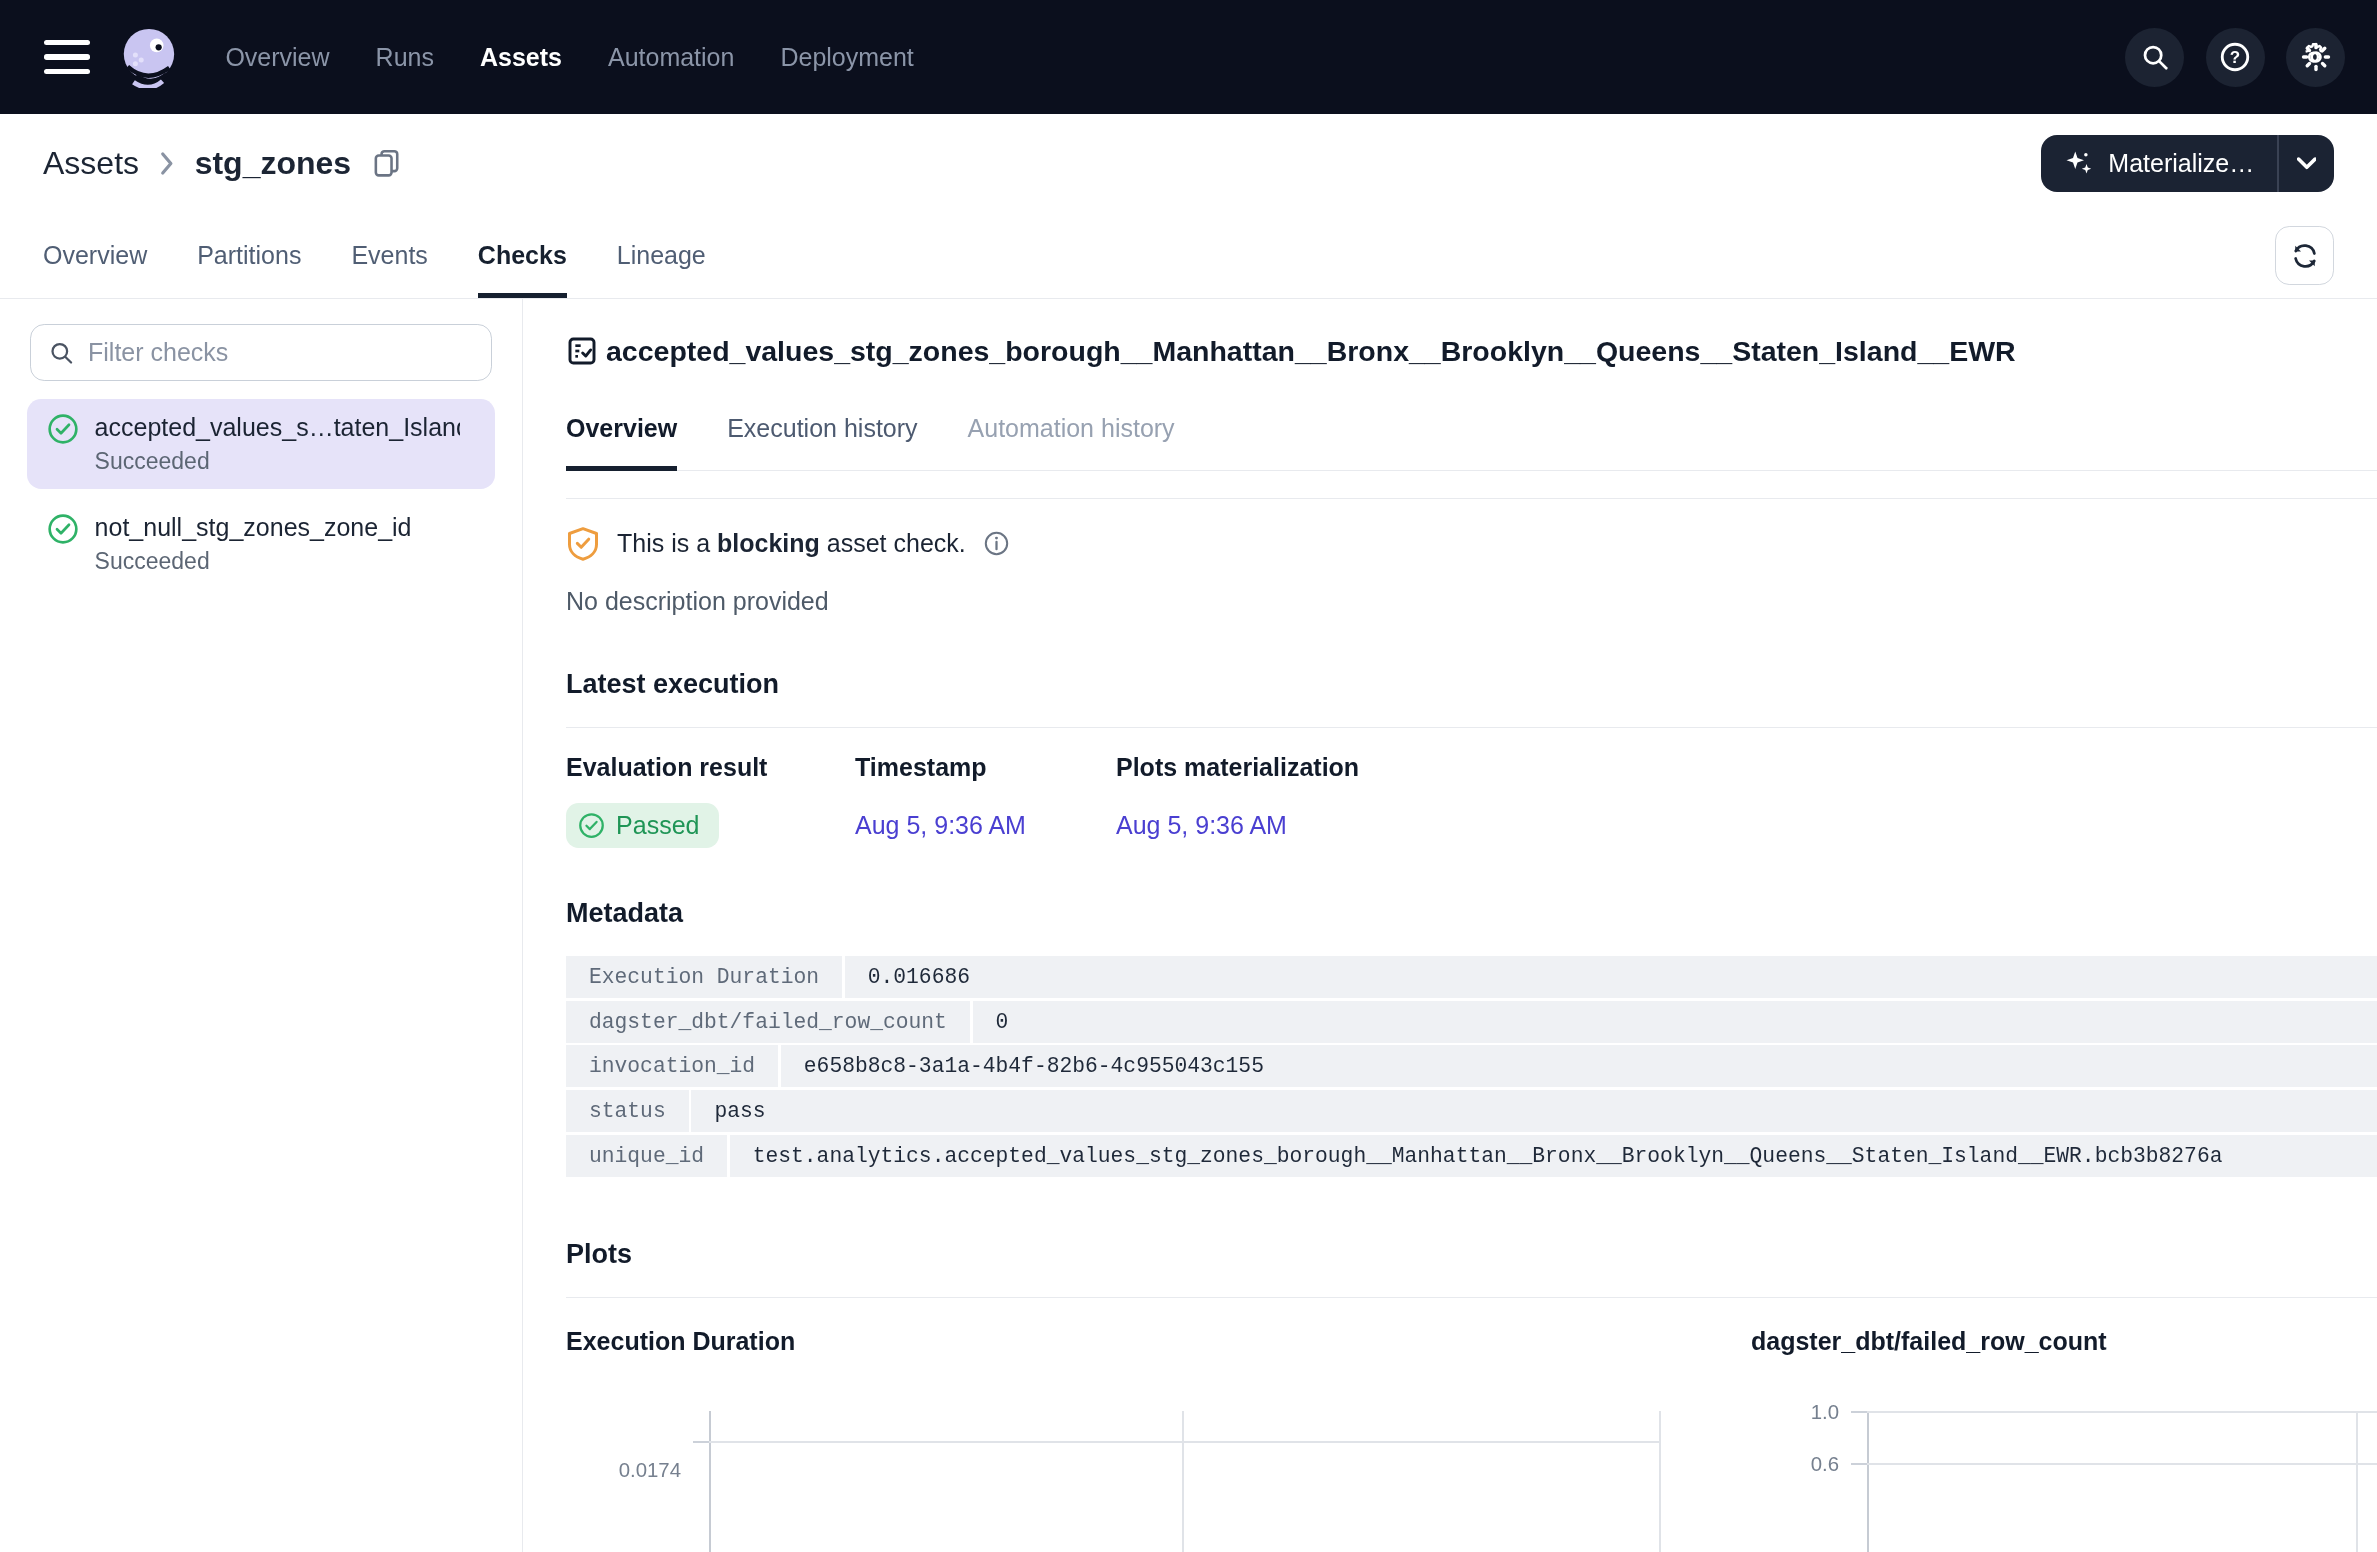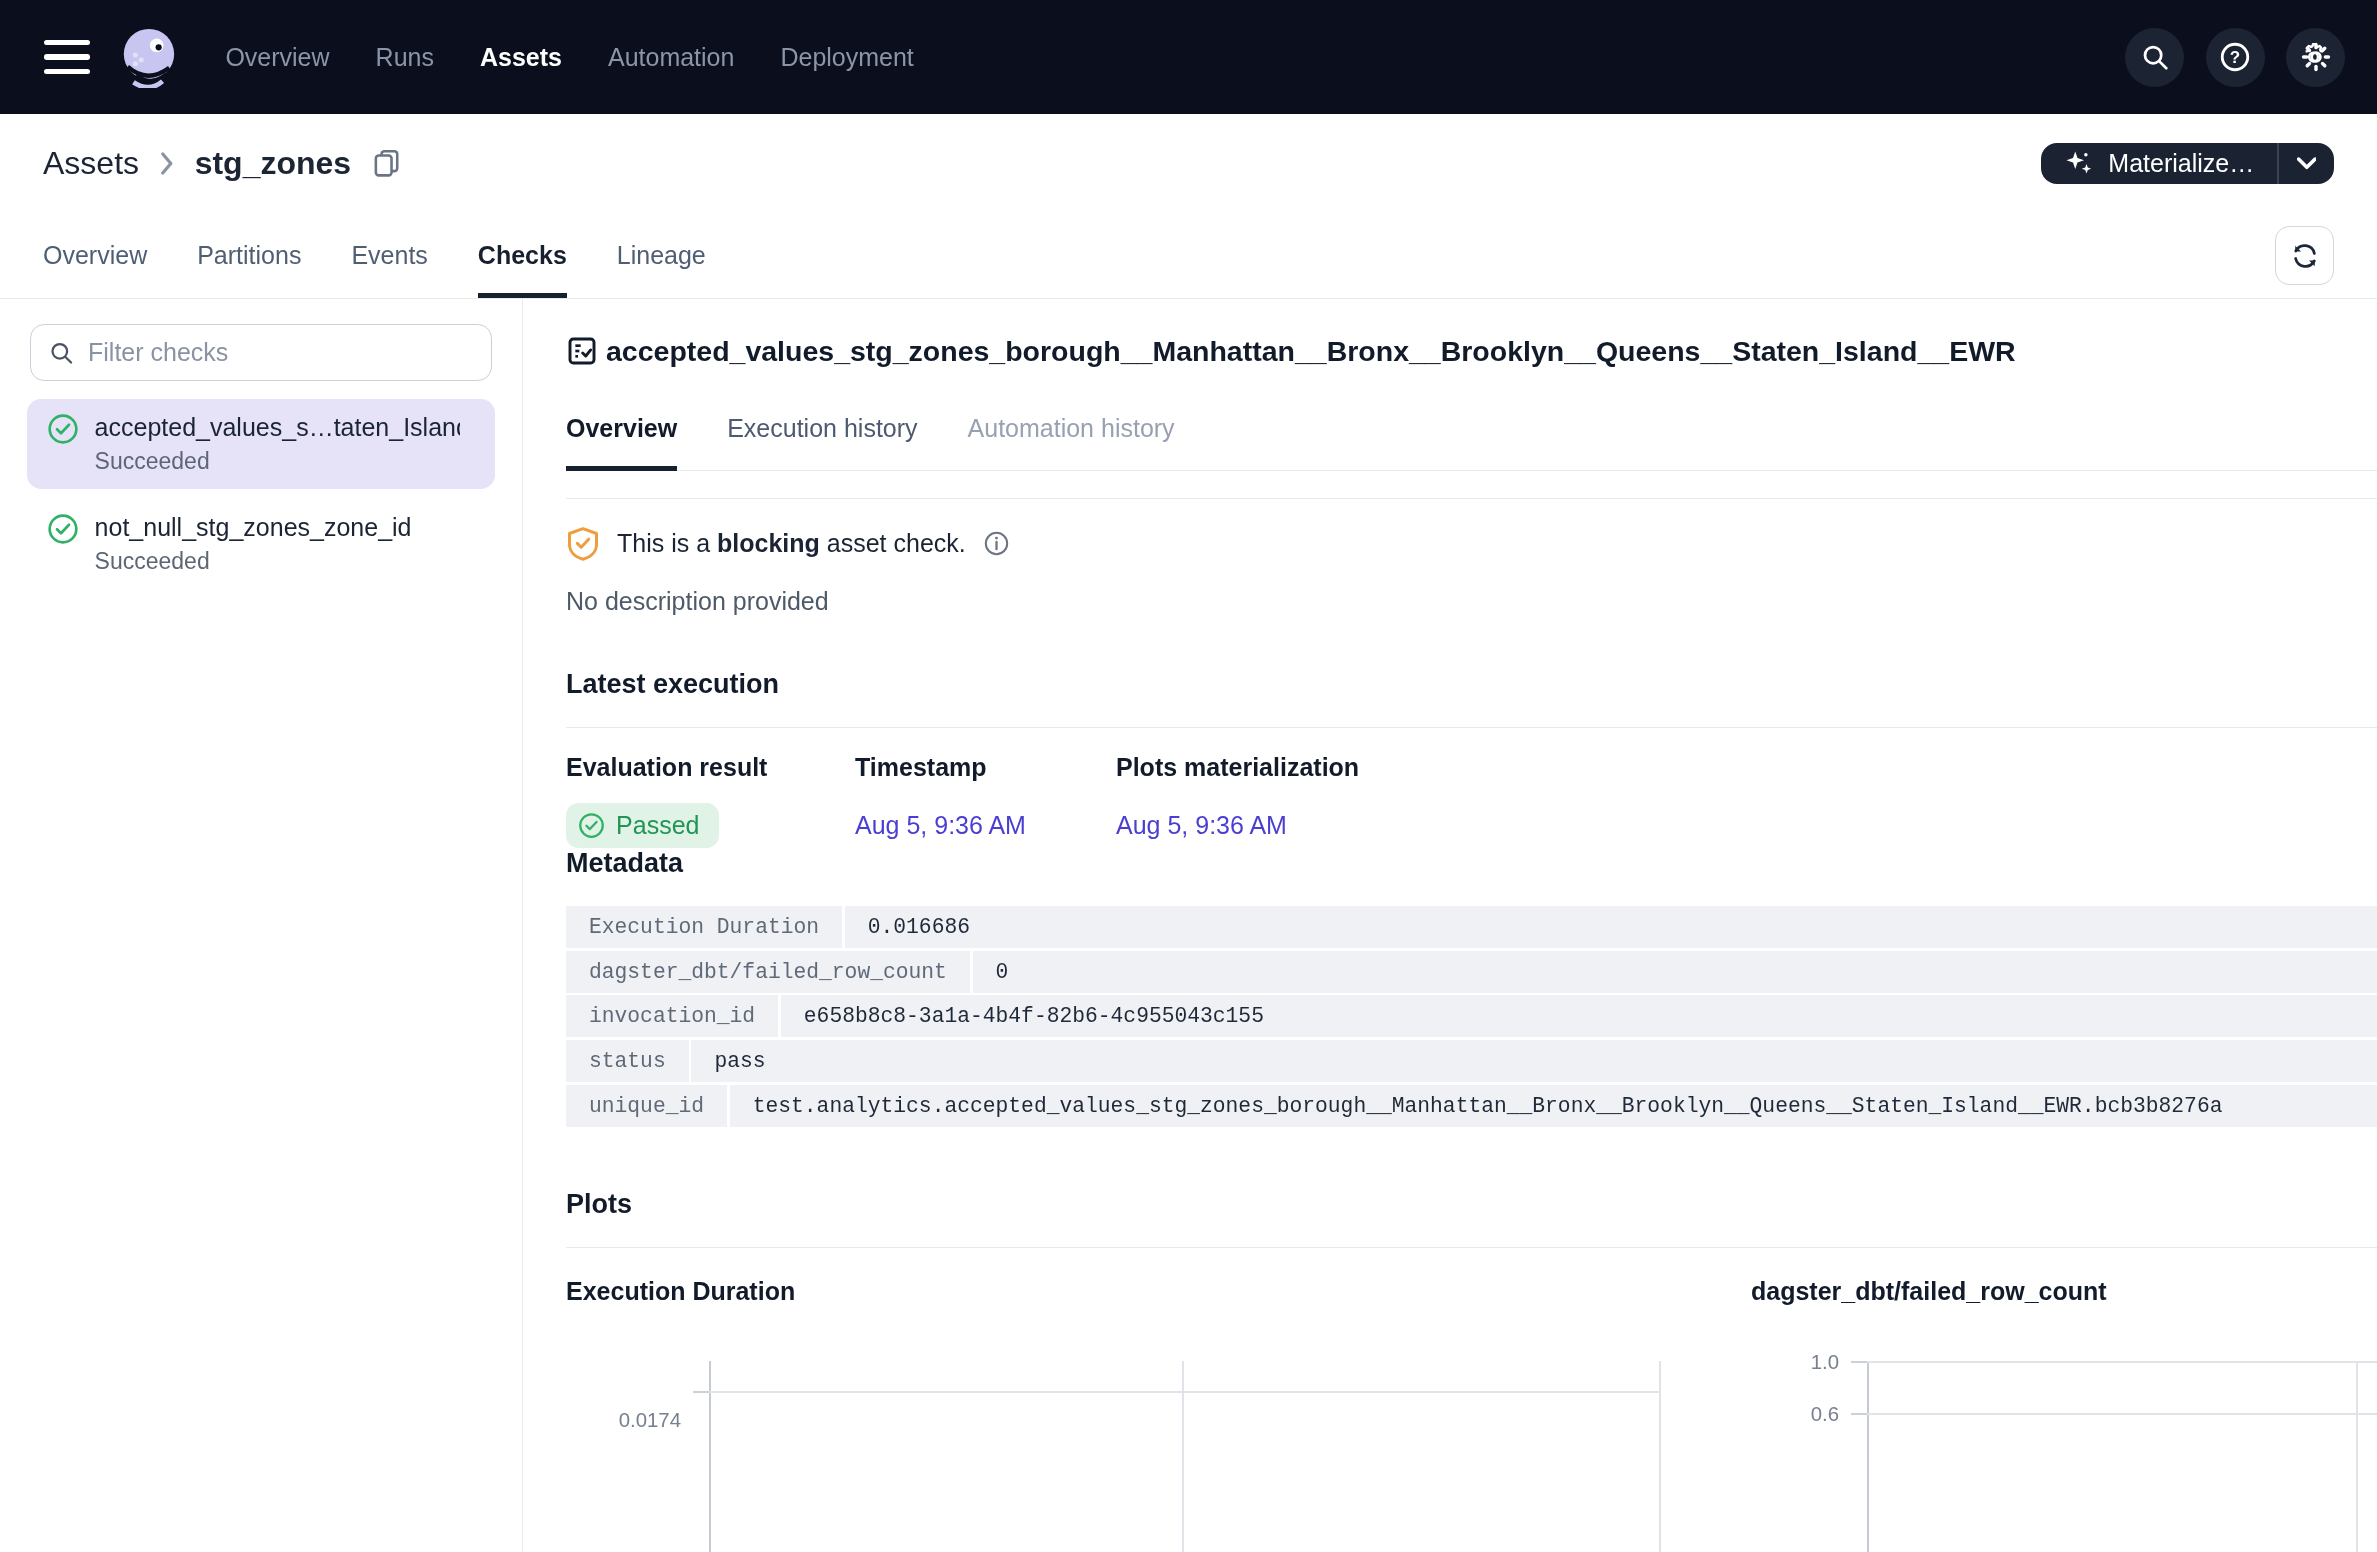--- a/index.html
+++ b/index.html
@@ -17,21 +17,21 @@
   .navitem.active{color:#fff;font-weight:700;}
   .nav-right{margin-left:auto;display:flex;gap:21.3px;align-items:center;}
   .navcircle{width:59px;height:59px;border-radius:50%;background:#1c2332;display:flex;align-items:center;justify-content:center;cursor:pointer;}
   
   .pageheader{height:99px;display:flex;align-items:center;padding:0 43px;box-sizing:border-box;background:#fff;}
   .crumb{font-size:32px;color:#1c2534;display:flex;align-items:center;gap:18px;}
   .crumb .root{cursor:pointer;}
   .crumb .current{font-weight:700;}
   .crumb-sep{color:#8a93a3;}
   .copybtn{margin-left:3.6px;display:flex;align-items:center;cursor:pointer;}
-  .materialize{margin-left:auto;display:flex;background:#1b2333;border-radius:16px;height:41px;color:#fff;overflow:hidden;cursor:pointer;}
+  .materialize{margin-left:auto;display:flex;background:#1b2333;border-radius:16px;height:57px;color:#fff;overflow:hidden;cursor:pointer;}
   .materialize .main{display:flex;align-items:center;gap:14.2px;padding:0 23px;font-size:25px;}
   .materialize .split{width:1.8px;background:#3a4254;}
   .materialize .caret{width:55px;display:flex;align-items:center;justify-content:center;}
   
   .tabsrow{height:86px;border-bottom:0.9px solid #e8eaee;display:flex;align-items:stretch;padding:0 43px;box-sizing:border-box;gap:50px;}
   .atab{display:flex;align-items:center;font-size:25px;color:#505e74;position:relative;cursor:pointer;}
   .atab.active{color:#16202f;font-weight:700;}
   .atab.active::after{content:"";position:absolute;bottom:0;left:0;right:0;height:5.3px;background:#16202f;}
   .refreshbtn{margin-left:auto;align-self:center;width:57px;height:57px;border:1.8px solid #d2d7de;border-radius:14.2px;display:flex;align-items:center;justify-content:center;background:#fff;cursor:pointer;}
   
@@ -69,21 +69,21 @@
   .blockrow{margin-top:27px;display:flex;align-items:center;gap:17px;font-size:25px;color:#1b2433;}
   .nodesc{margin-top:25px;font-size:25px;color:#4e5a68;}
   .latest-h{margin-top:53px;}
   .latest-div{margin-top:27px;}
   .colheads{margin-top:25px;display:flex;}
   .col1{width:289px;}.col2{width:261px;}
   .colhead{font-size:25px;font-weight:700;color:#121b2a;}
   .colvals{margin-top:21.3px;display:flex;align-items:center;}
   .badge{display:inline-flex;align-items:center;gap:10.7px;background:#e1f3e7;border-radius:12.4px;padding:8px 19.6px 8px 12.4px;font-size:25px;color:#1f9556;}
   .tslink{font-size:25px;color:#4a3fd1;cursor:pointer;}
-  .meta-h{}
+  .meta-h{margin-top:50px;}
   .metatable{margin-top:27px;}
   .metarow{display:flex;margin-bottom:2.7px;}
   .metakey{background:#eff1f4;padding:9px 23px;font-family:"Liberation Mono",monospace;font-size:21.3px;color:#5f6a79;margin-right:2.7px;display:flex;align-items:center;white-space:nowrap;}
   .metaval{flex:1;background:#eff1f4;padding:9px 23px;font-family:"Liberation Mono",monospace;font-size:21.3px;color:#1f2939;display:flex;align-items:center;white-space:nowrap;overflow:hidden;}
   .plots-h{margin-top:62px;}
   .plots-div{margin-top:27.6px;}
   .plotsrow{margin-top:28.5px;display:flex;}
   .plot-title{font-size:25px;font-weight:700;color:#121b2a;}
   .plot-left{width:1102px;min-width:1102px;}
   .plot-right{margin-left:83px;flex:1;min-width:0;}

